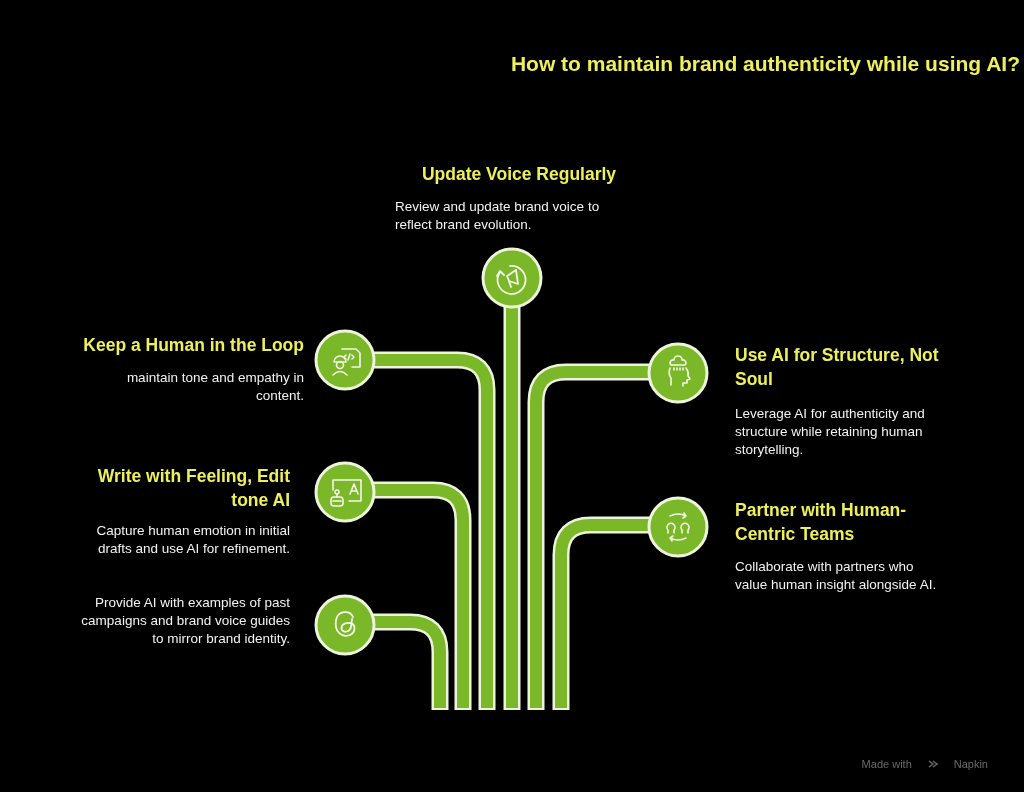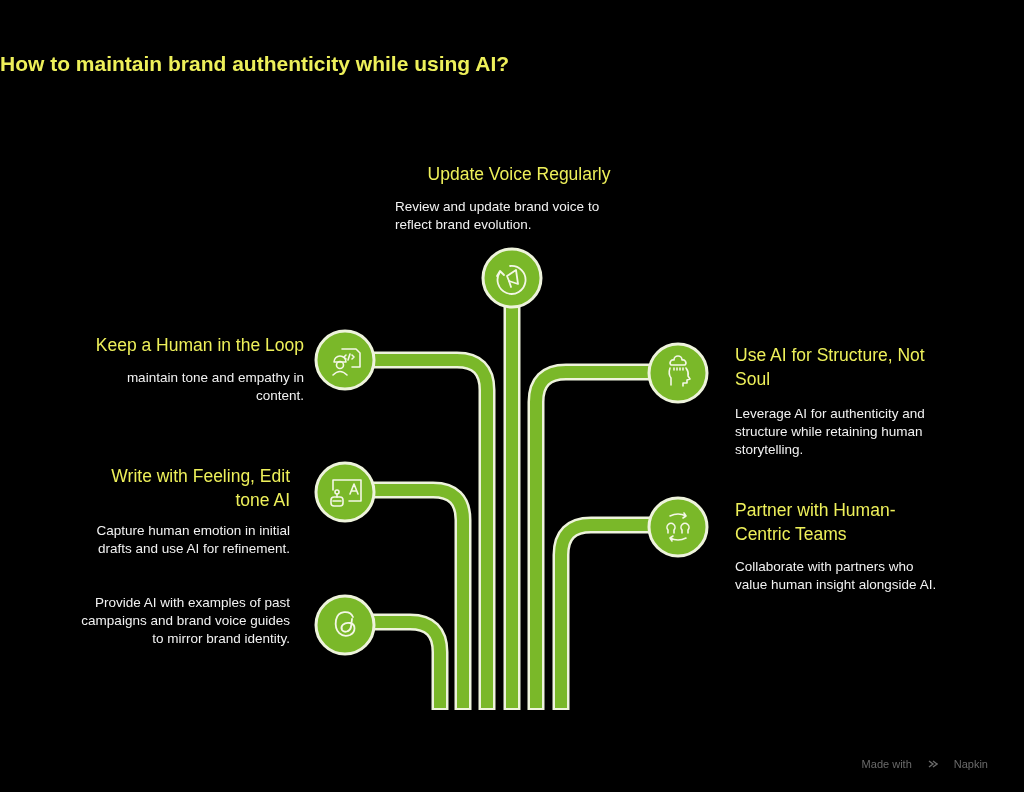--- a/index.html
+++ b/index.html
@@ -1,22 +1,22 @@
 <!DOCTYPE html>
 <html><head>
   <meta charset="utf-8">
   <style>
     html, body { margin: 0; padding: 0; background: #000; }
     body { width: 1024px; height: 792px; position: relative; overflow: hidden;
       font-family: "Liberation Sans", "DejaVu Sans", sans-serif; color: #fff; }
-    .title { position: absolute; left: 0; top: 52px; width: 1012px; text-align: left;
-      font-size: 21px; font-weight: bold; color: #eef05a; }
+    .title { position: absolute; left: 0; top: 52px; width: 1012px; text-align: right;
+      font-size: 21px; font-weight: bold; color: #eef05a; padding-left: 8px; }
     .diagram { position: absolute; left: 0; top: 0; width: 1024px; height: 792px; }
     .block { position: absolute; }
-    .block h3 { margin: 0; font-size: 17.5px; font-weight: normal; color: #eef05a; line-height: 24px; }
+    .block h3 { margin: 0; font-size: 17.5px; font-weight: bold; color: #eef05a; line-height: 24px; }
     .block p { margin: 0; font-size: 13.5px; line-height: 18px; color: #f2f2f2; }
     .block.right-align { text-align: right; }
     .block.left-align { text-align: left; }
     .footer { position: absolute; right: 36px; bottom: 22px; font-size: 11px; color: #6a6a6a;
       display: flex; align-items: center; gap: 16px; }
     .footer svg { width: 10px; height: 10px; }
   </style>
 </head>
 <body>
 

